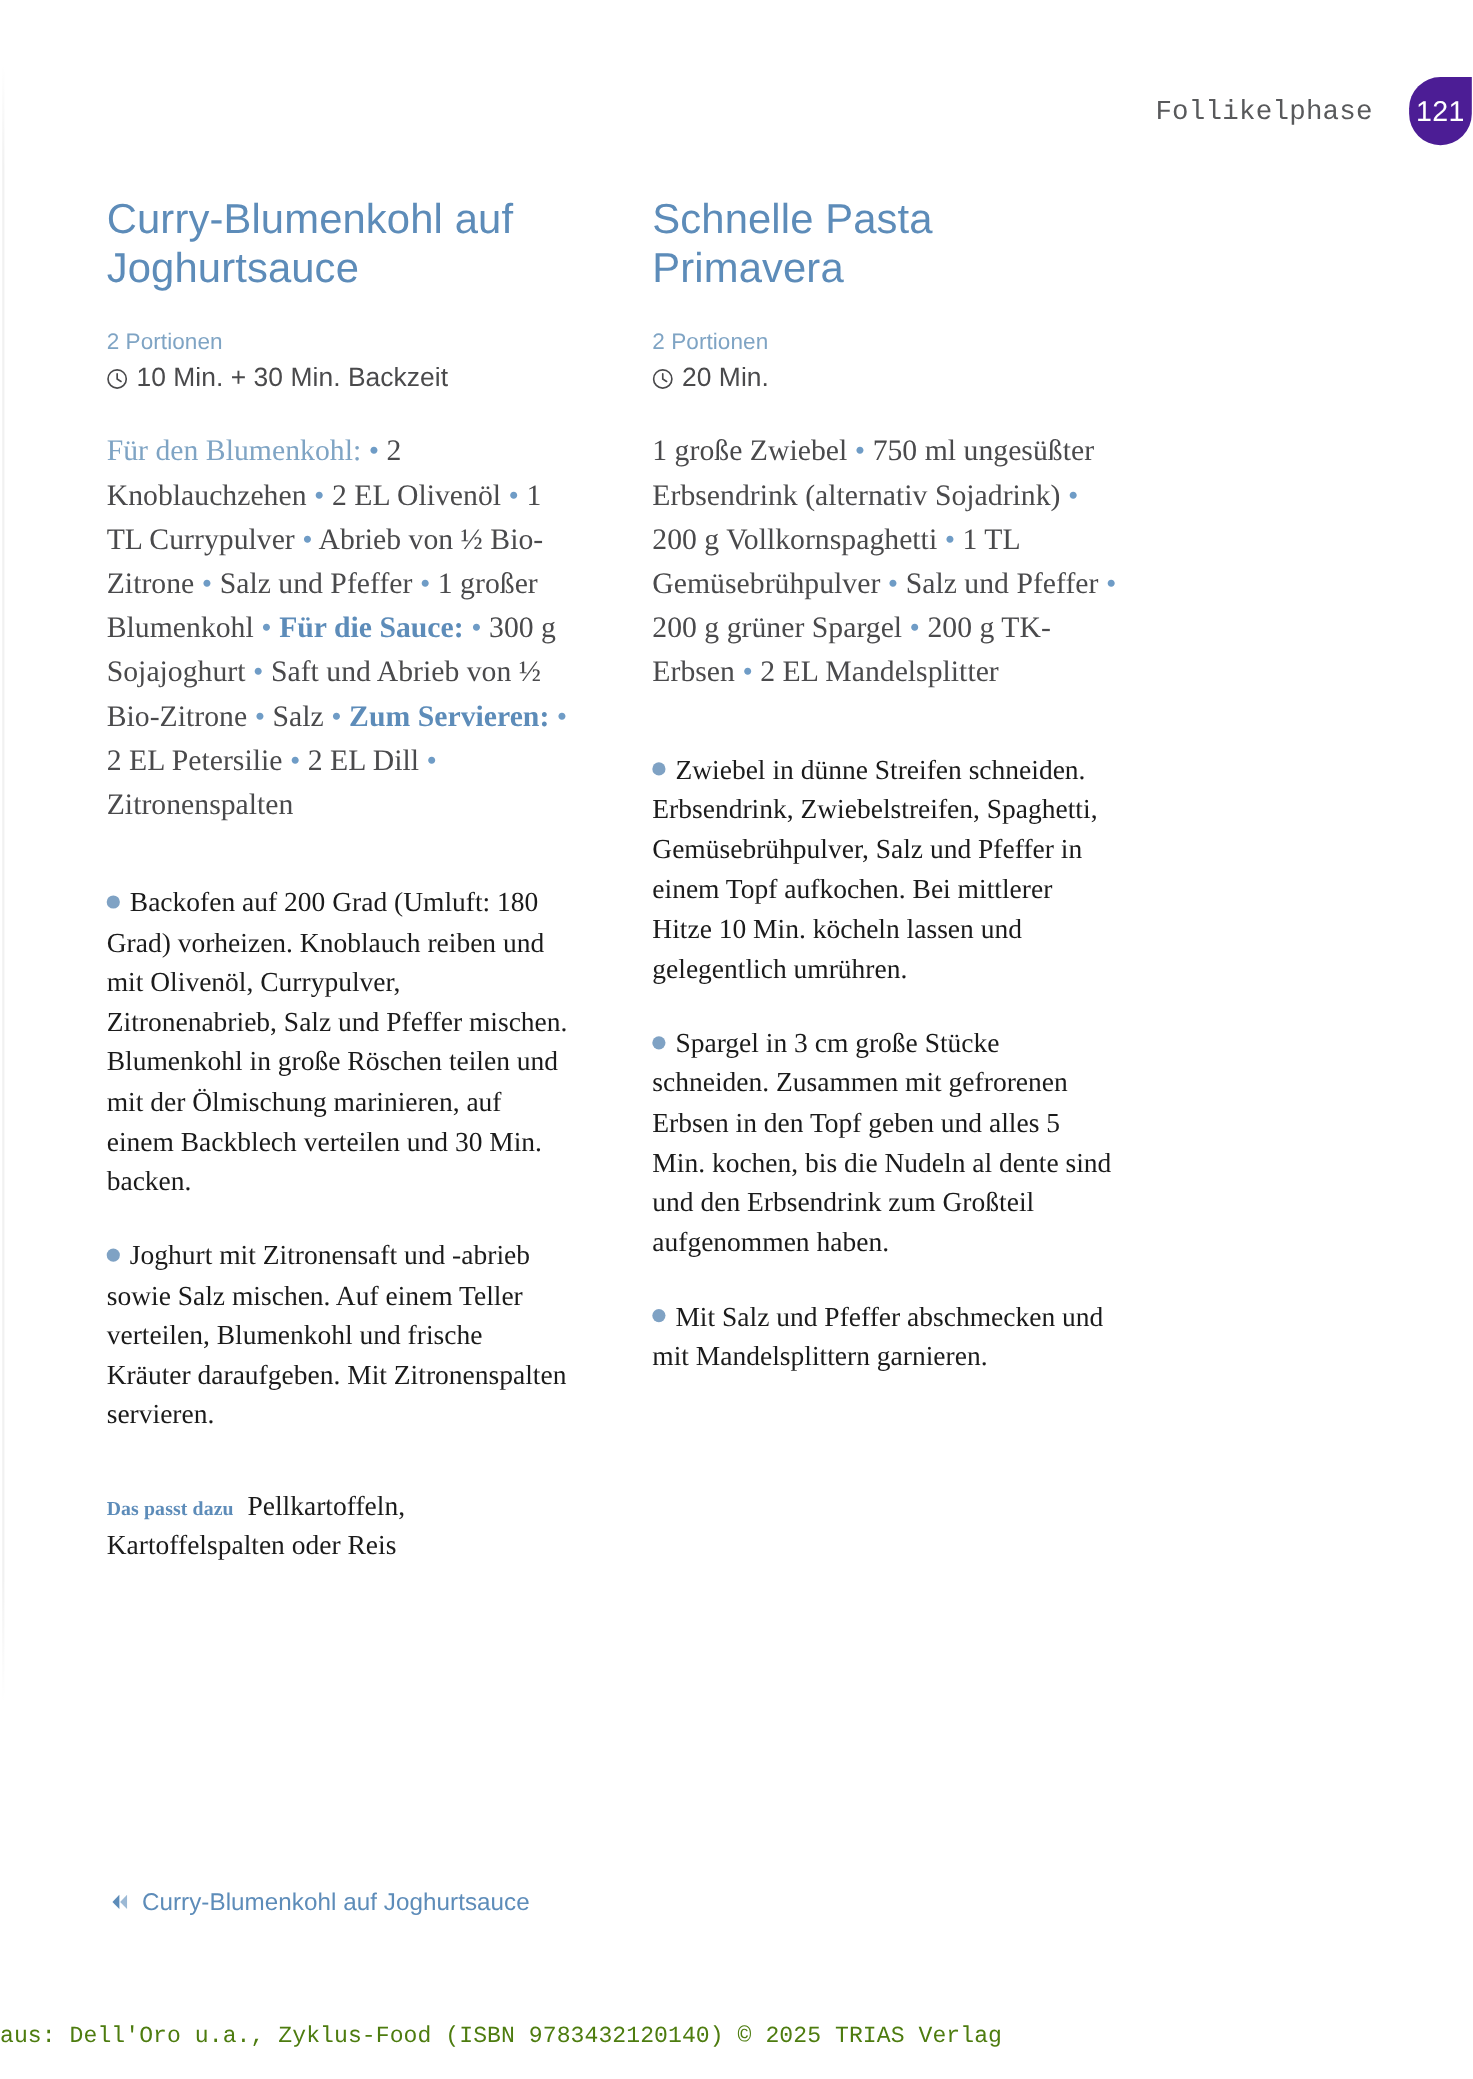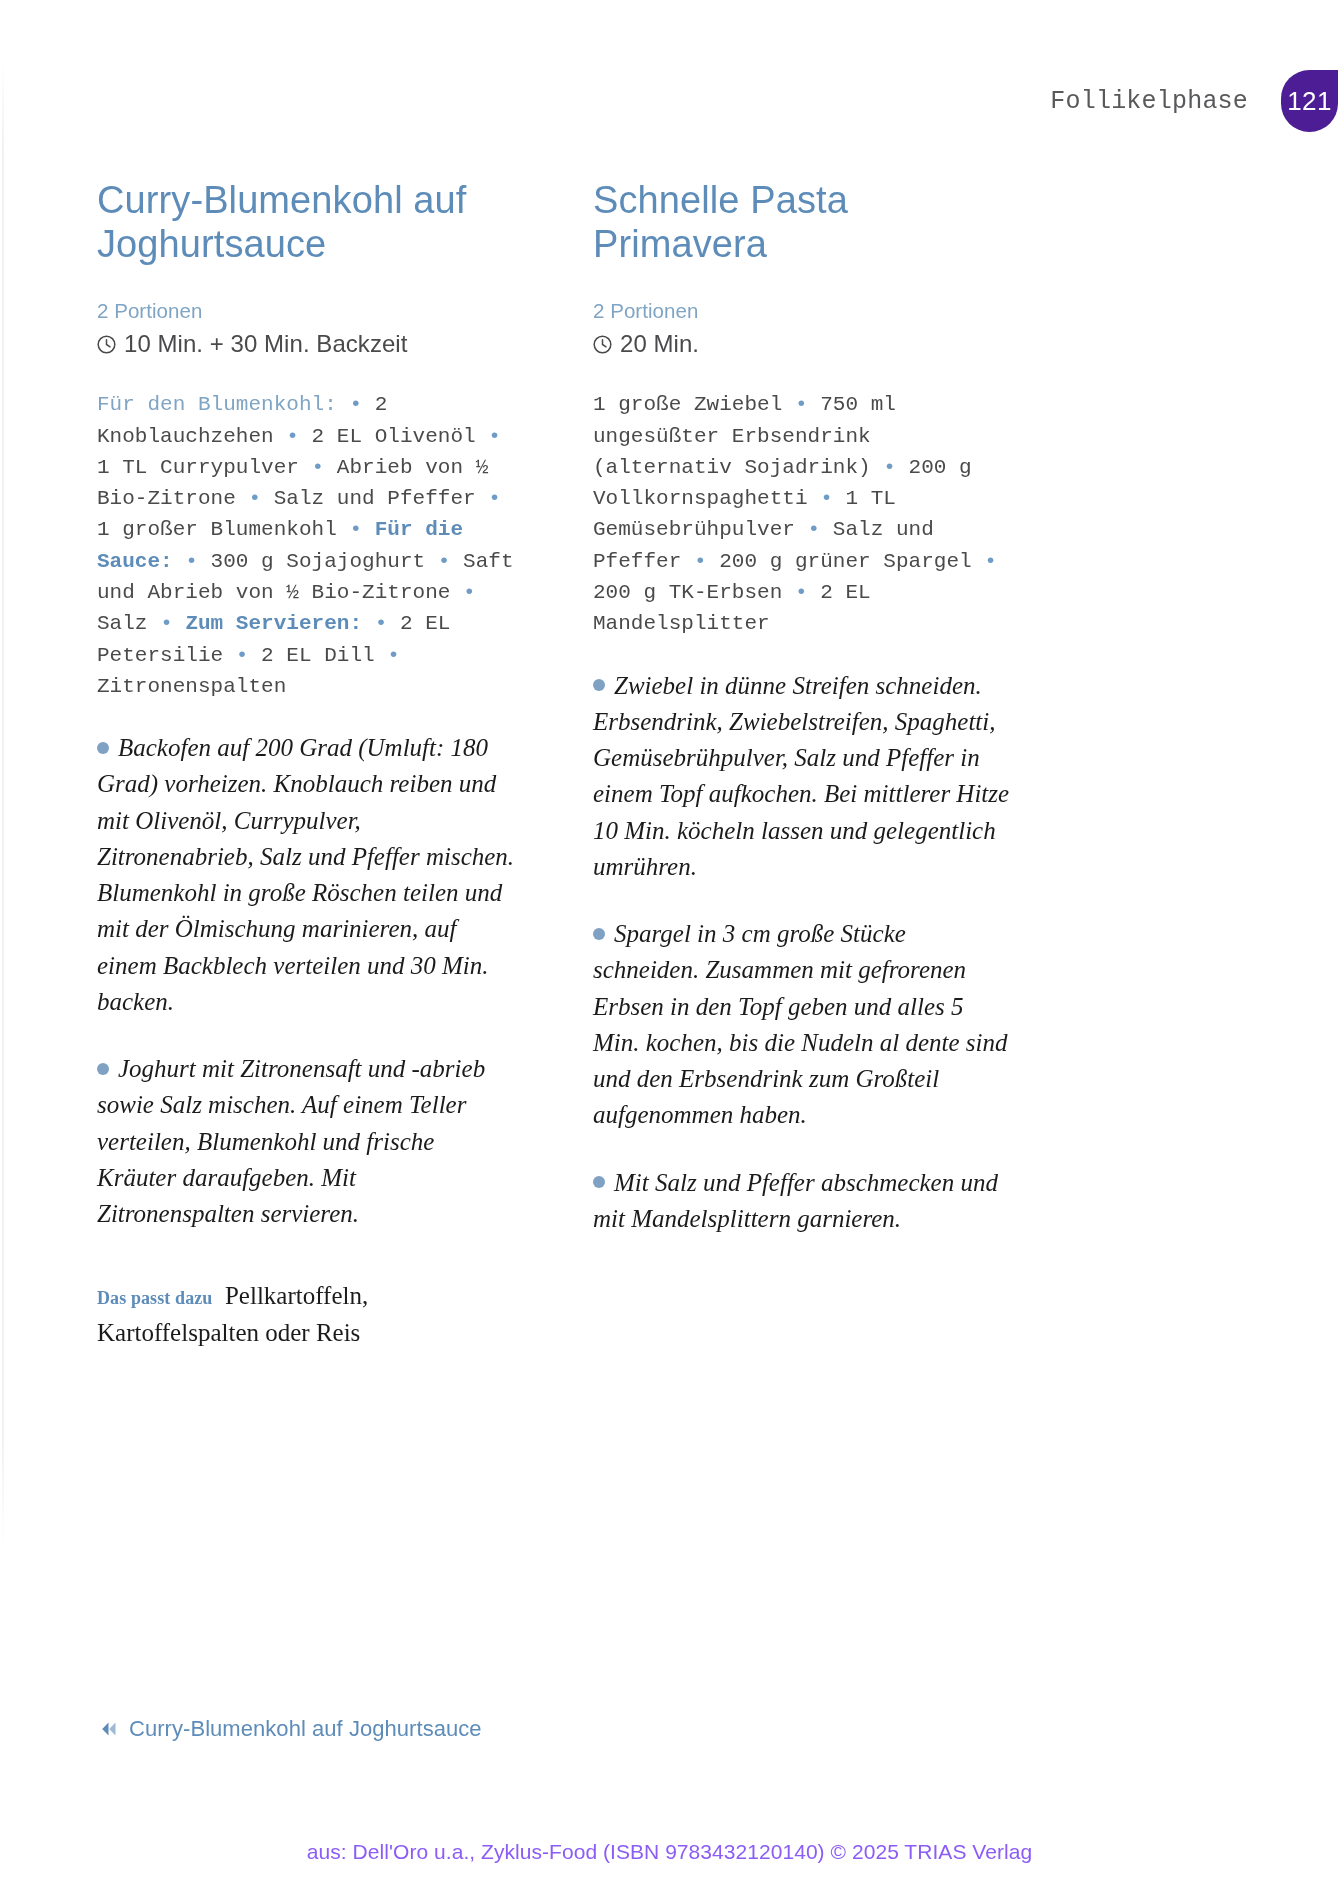--- a/index.html
+++ b/index.html
@@ -109,41 +109,40 @@
   .clock-icon {
     display: inline-block;
     width: 19px;
     height: 19px;
     margin-right: 8px;
     flex: 0 0 auto;
   }
   .clock-icon svg { display: block; }
 
   .ingredients {
-    font-family: Liberation Mono, monospace;
-    font-size: 21px;
+    font-family: Liberation Serif, serif;
+    font-size: 27px;
     line-height: 1.49;
     color: #4a4a4c;
     margin: 28px 0 11px 0;
     letter-spacing: 0.02px;
   }
   .ing-head {
     color: #7fa4c4;
   }
   .ing-head-bold {
     color: #5d8cb9;
     font-weight: bold;
   }
   .sep {
     color: #6f9cc6;
   }
 
   .steps {
-    margin-top: 28px;
-    font-style: italic;
+    margin-top: 52px;
   }
   .step {
     font-family: "Liberation Serif", serif;
     font-size: 25px;
     line-height: 1.45;
     color: #1b1b1b;
     margin: 0 0 31px 0;
     text-align: left;
   }
   .step:last-child { margin-bottom: 0; }
@@ -194,24 +193,23 @@
     letter-spacing: 0.05px;
     line-height: 1;
   }
 
   
   .source-line {
     position: absolute;
     left: 0;
     right: 0;
     top: 1840px;
-    text-align: center;
-    font-family: Liberation Sans, sans-serif;
+    font-family: Liberation Mono, monospace;
     font-size: 21px;
-    color: #8b5cf6;
+    color: #4d7c0f;
     letter-spacing: 0.05px;
   }
 </style>
 </head>
 <body>
 
 <div class="page-edge"></div>
 
 <div class="running-head">
   <span class="running-head-label">Follikelphase</span>

